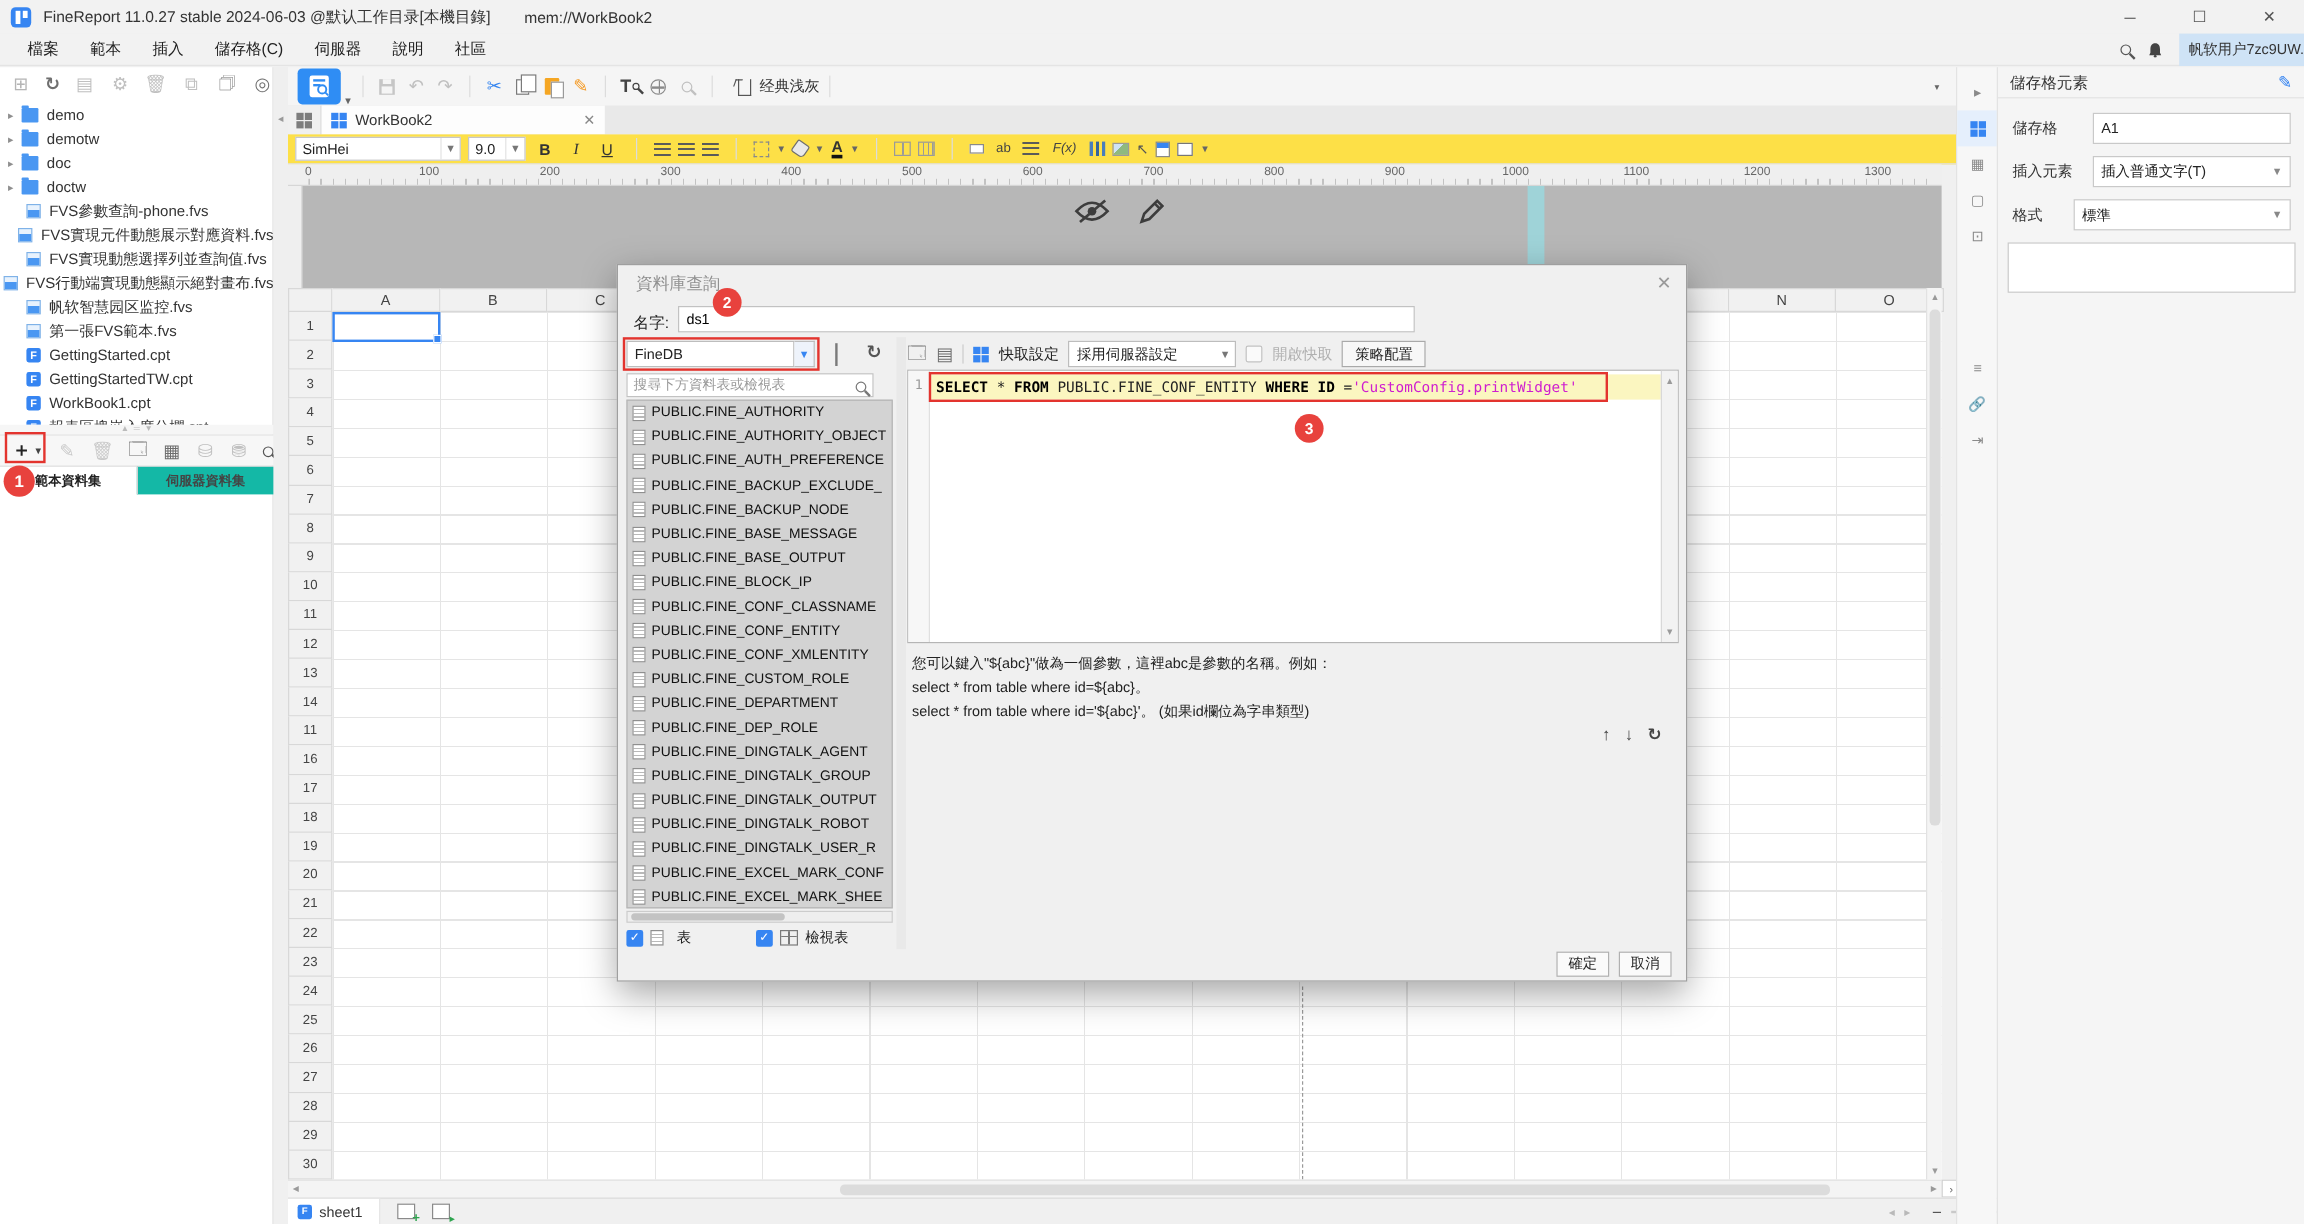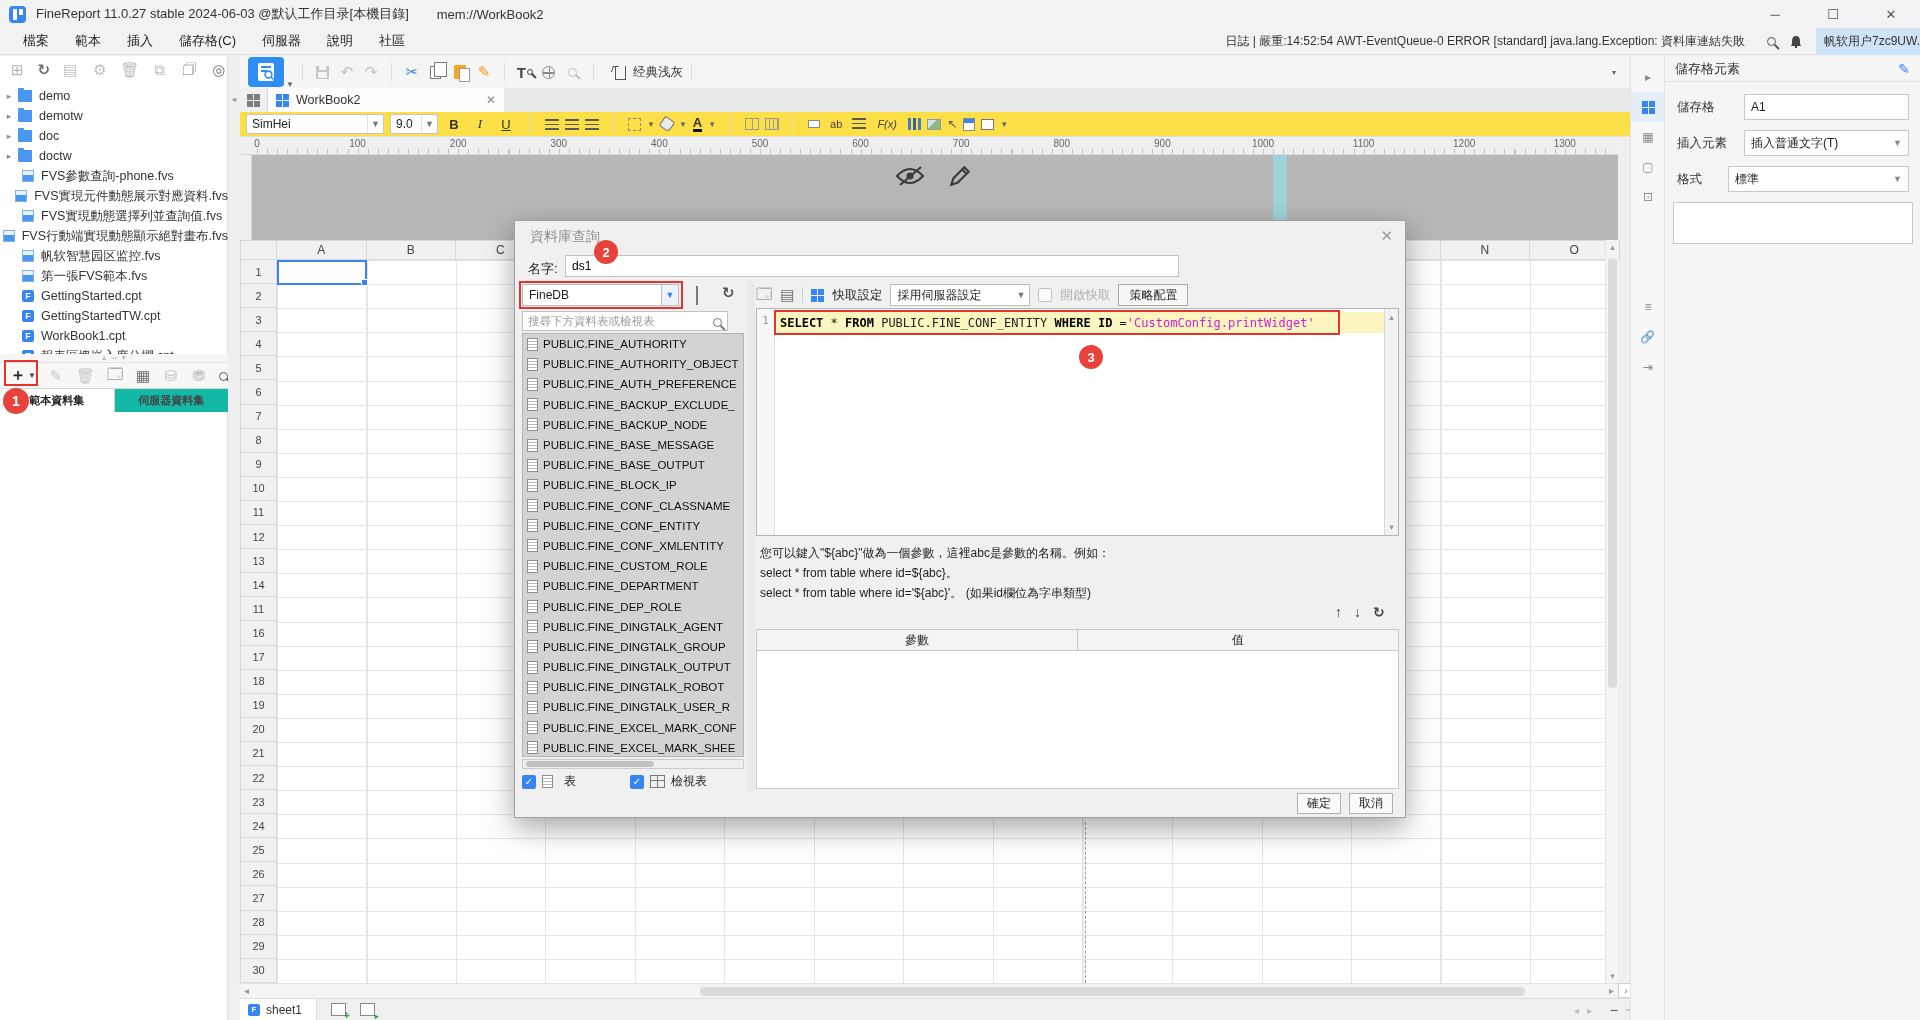--- a/index.html
+++ b/index.html
@@ -221,21 +221,20 @@
     <div class="menu-items" id="menuItems">
         <span class="menu-item">檔案</span>
         <span class="menu-item">範本</span>
         <span class="menu-item">插入</span>
         <span class="menu-item">儲存格(C)</span>
         <span class="menu-item">伺服器</span>
         <span class="menu-item">說明</span>
         <span class="menu-item">社區</span>
       </div>
     <div class="menubar-right">
-      <span class="log-text">日誌 | 嚴重:14:52:54 AWT-EventQueue-0 ERROR [standard] java.lang.Exception: 資料庫連結失敗</span>
       <span class="mb-icon">
           <span class="mag"></span>
         </span>
       <span class="mb-icon">
         <svg width="12" height="13" viewBox="0 0 12 13">
             <path d="M6 1 C3.2 1 2 3 2 6 L2 9 L1 11 L11 11 L10 9 L10 6 C10 3 8.8 1 6 1 Z" fill="#444"></path>
             <circle cx="6" cy="12" r="1.2" fill="#444"></circle>
           </svg>
       </span>
       <span class="user-chip">帆软用户7zc9UW...</span>
@@ -768,24 +767,18 @@
         <div>您可以鍵入"${abc}"做為一個參數，這裡abc是參數的名稱。例如：</div>
         <div>select * from table where id=${abc}。</div>
         <div>select * from table where id='${abc}'。  (如果id欄位為字串類型)</div>
       </div>
 
     <div class="param-tools">
       <span>↑</span>
       <span>↓</span>
       <span style="font-weight:bold;">↻</span>
     </div>
-    <div class="param-table">
-      <div class="param-head">
-        <div>參數</div>
-        <div>值</div>
-      </div>
-    </div>
 
     <div class="dlg-btn" style="left:782px;">確定</div>
     <div class="dlg-btn" style="left:834px;">取消</div>
   </div>
 
 </div>
 
 </body></html>

